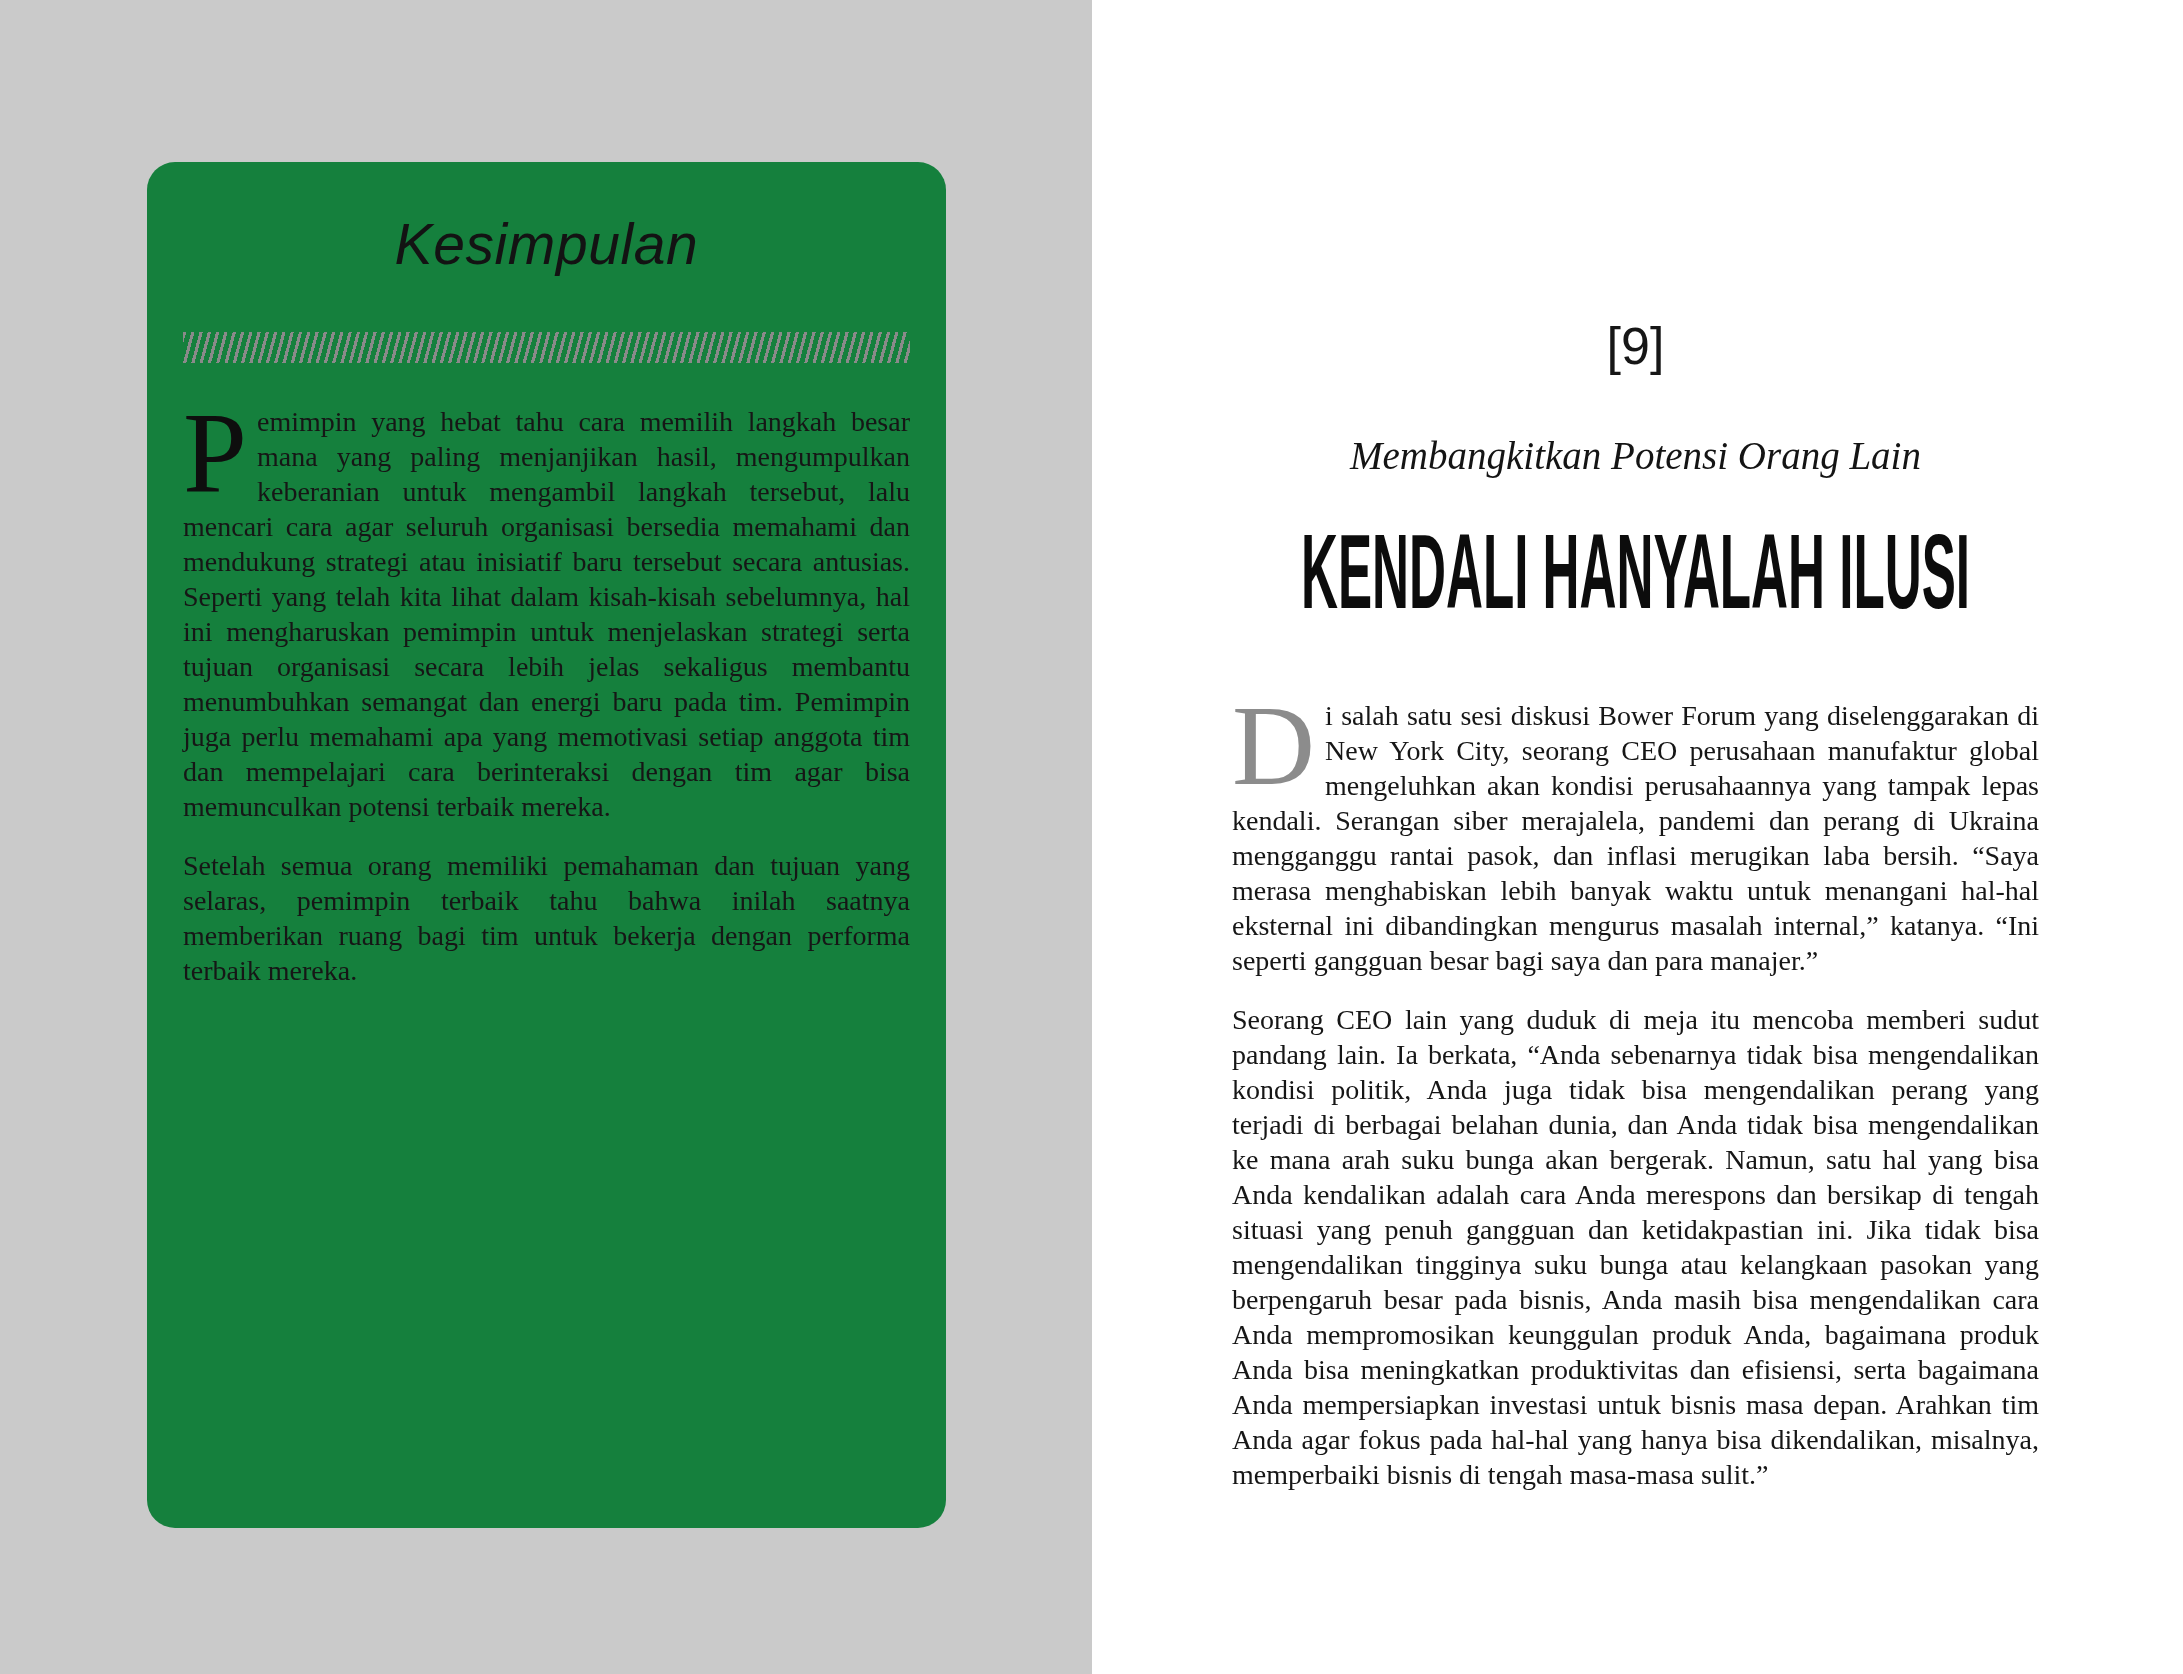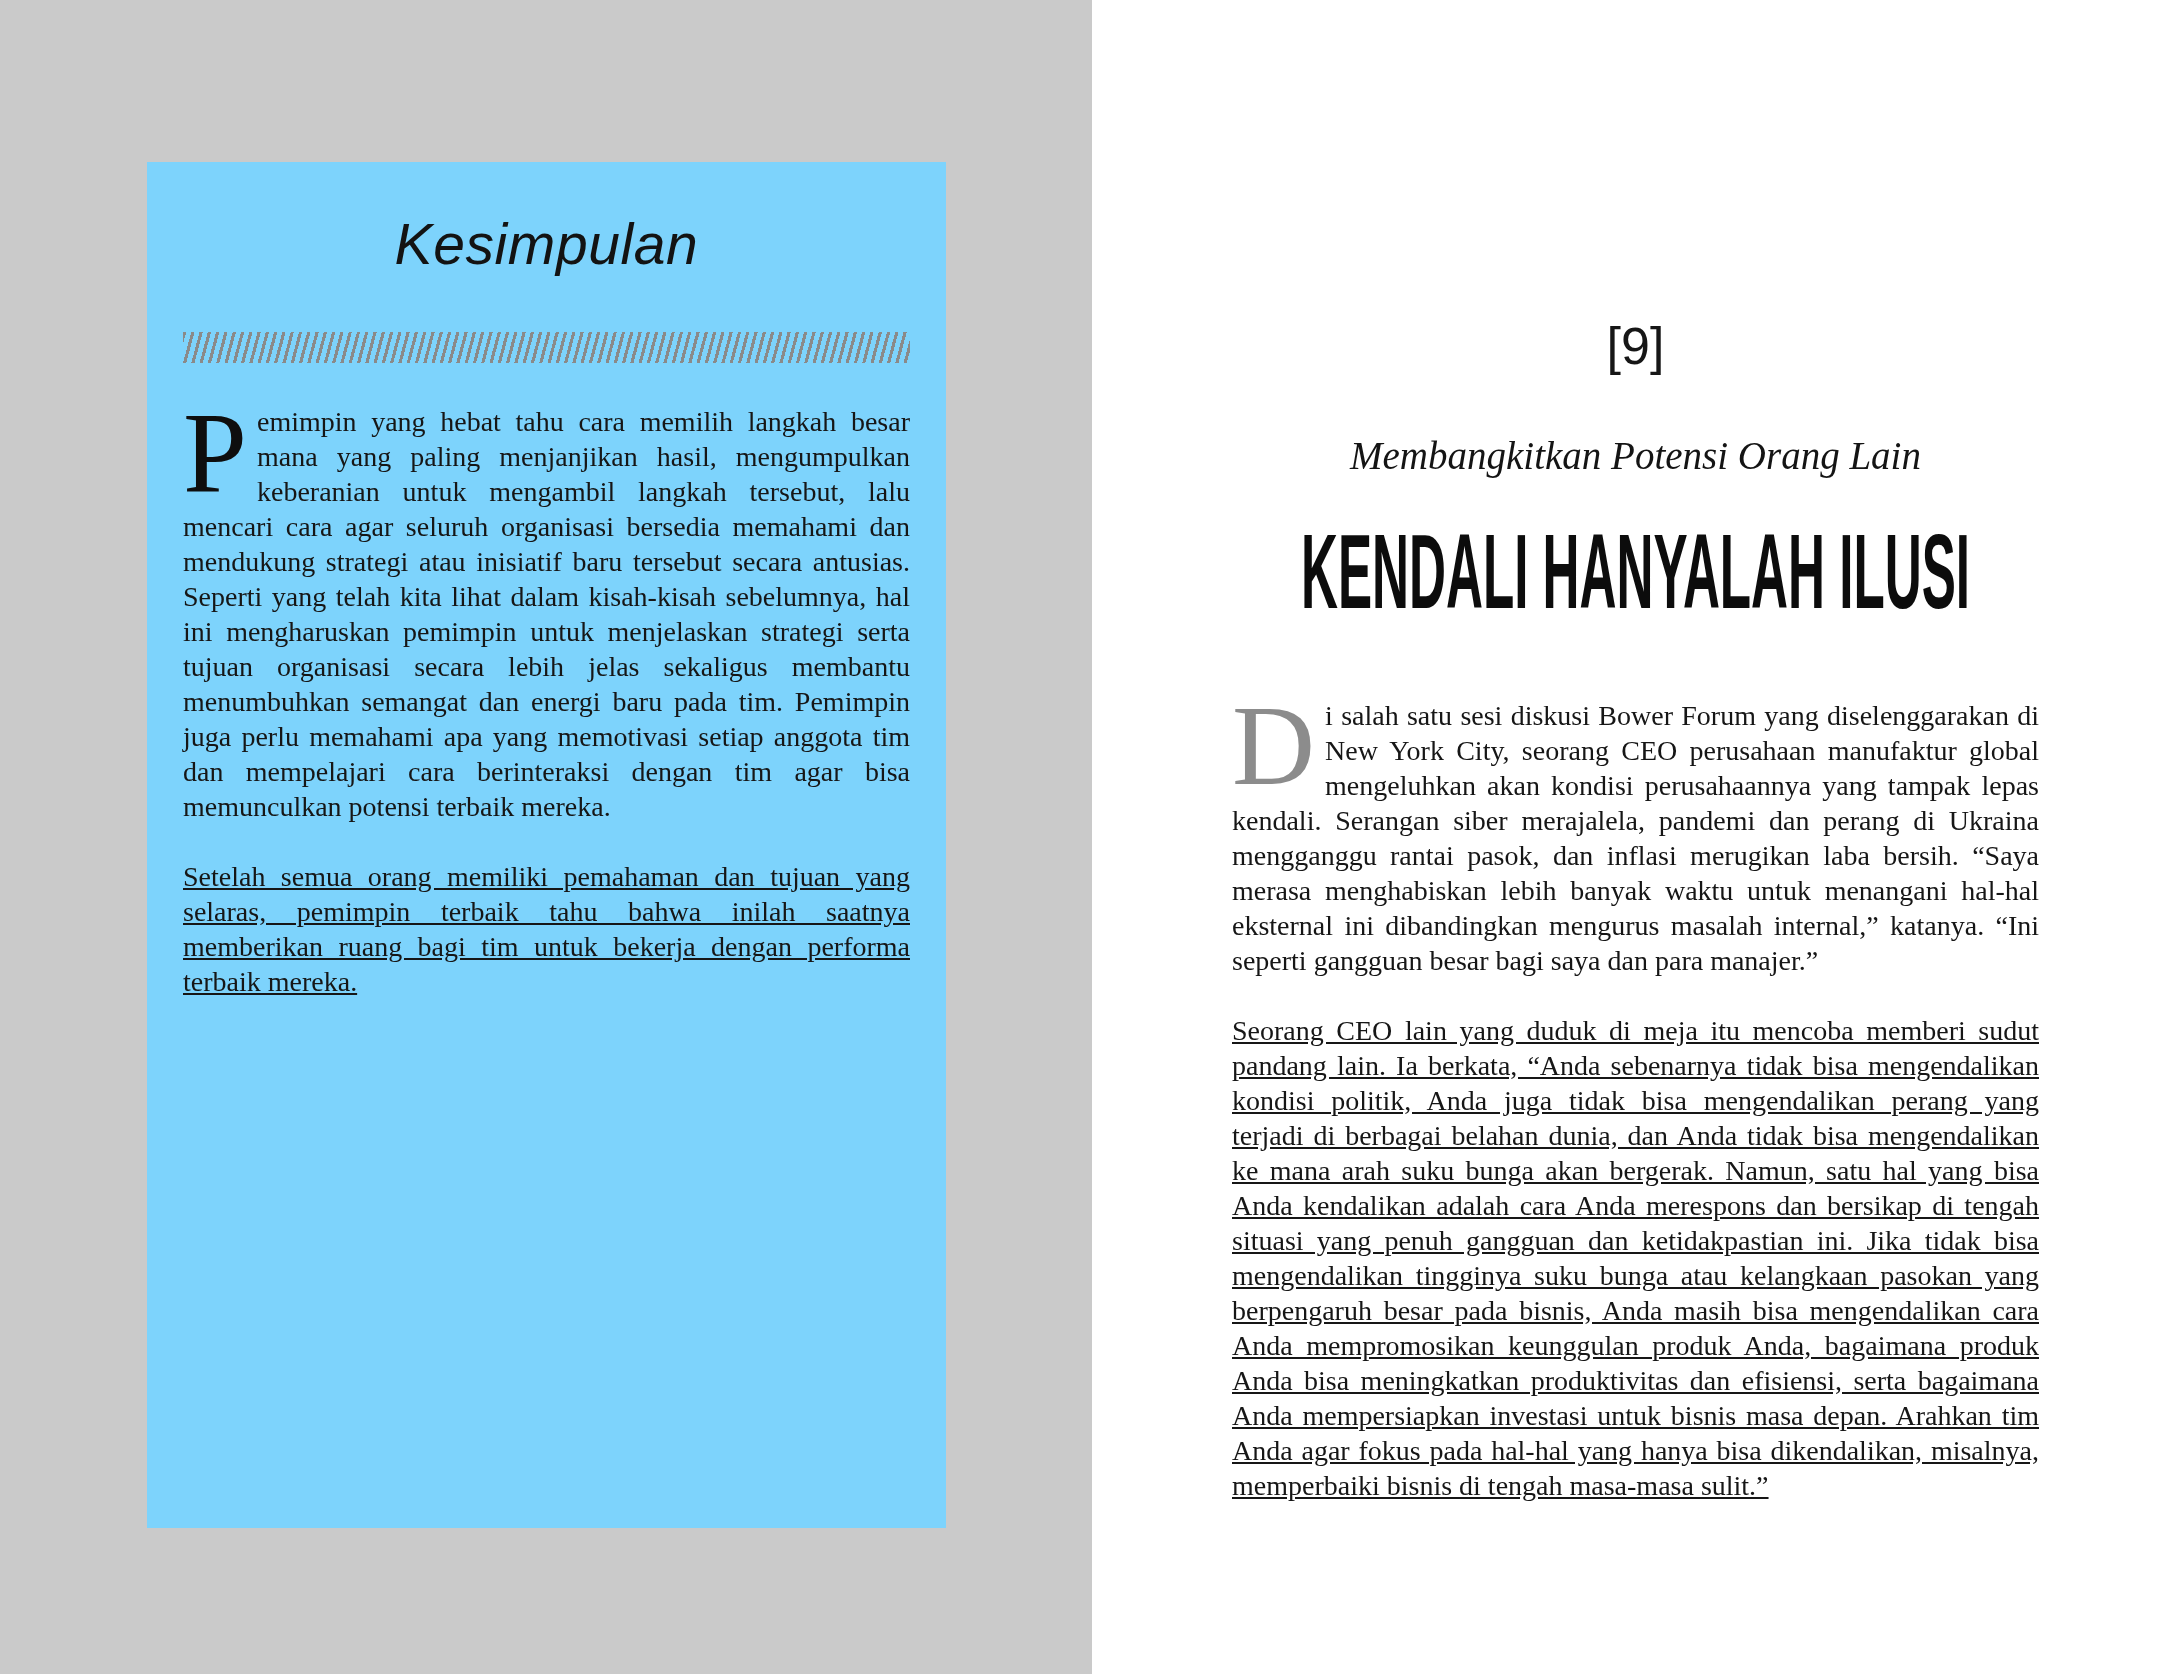--- a/index.html
+++ b/index.html
@@ -4,37 +4,37 @@
 <style>
   * { margin:0; padding:0; box-sizing:border-box; }
   html,body { width:2183px; height:1674px; }
   body { position:relative; background:#ffffff; overflow:hidden;
          font-family:"Liberation Serif","DejaVu Serif",serif; }
 
   
   .left-panel { position:absolute; left:0; top:0; width:1092px; height:1674px;
                 background:#cacaca; }
   .left-card  { position:absolute; left:147px; top:162px; width:799px; height:1366px;
-                background:#7dd3fc; }
+                background:#15803d;border-radius:28px; }
   .card-inner { padding:54px 36px 0 36px; }
 
   .left-title { font-family:"Liberation Sans","DejaVu Sans",sans-serif;
                 font-style:italic; font-size:57px; line-height:1.0;
                 text-align:center; color:#131313; letter-spacing:0.6px; }
 
   .hatch-rule { margin-top:59px; height:31px; width:100%;
                 background:repeating-linear-gradient(105deg,
                            #8a8a8a 0px, #8a8a8a 3.1px,
                            rgba(0,0,0,0) 3.1px, rgba(0,0,0,0) 8px); }
 
   
   .bodycopy { margin-top:41px; }
   .bodycopy p { font-size:28px; line-height:35px; text-align:justify;
                 color:#161616; }
-  .bodycopy p + p { margin-top:35px;text-decoration:underline; }
+  .bodycopy p + p { margin-top:24px; }
 
   .dropcap { float:left; font-family:"Liberation Serif","DejaVu Serif",serif;
              font-size:115px; line-height:90px; padding:3.7px 10px 0 0;
              color:#0e0e0e; }
   .dropcap.gray { color:#8c8c8c; }
 
   
   .right-page  { position:absolute; left:1092px; top:0; width:1091px; height:1674px;
                  background:#ffffff; }
   .right-inner { position:absolute; left:140px; top:0; width:807px; }

